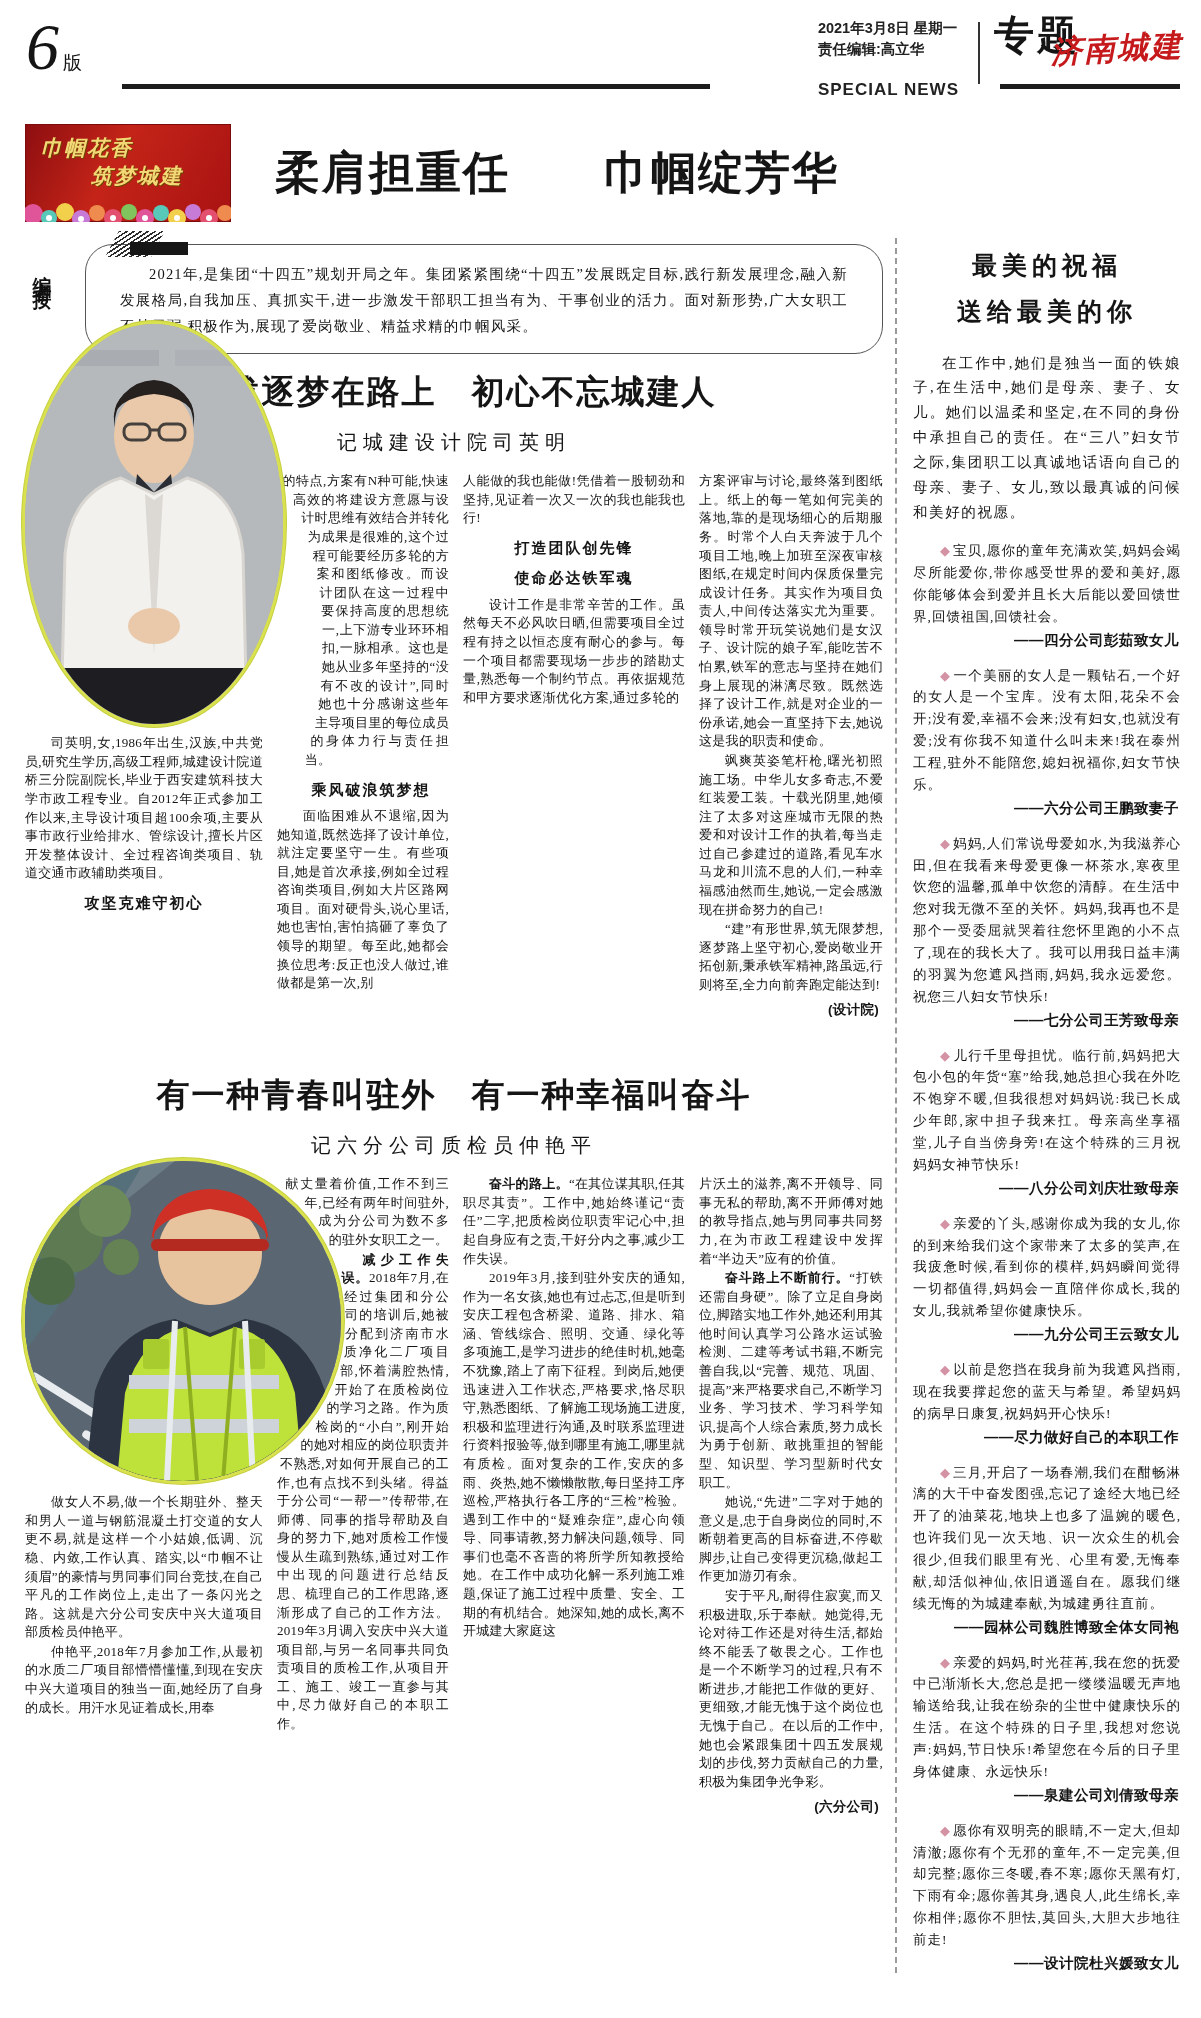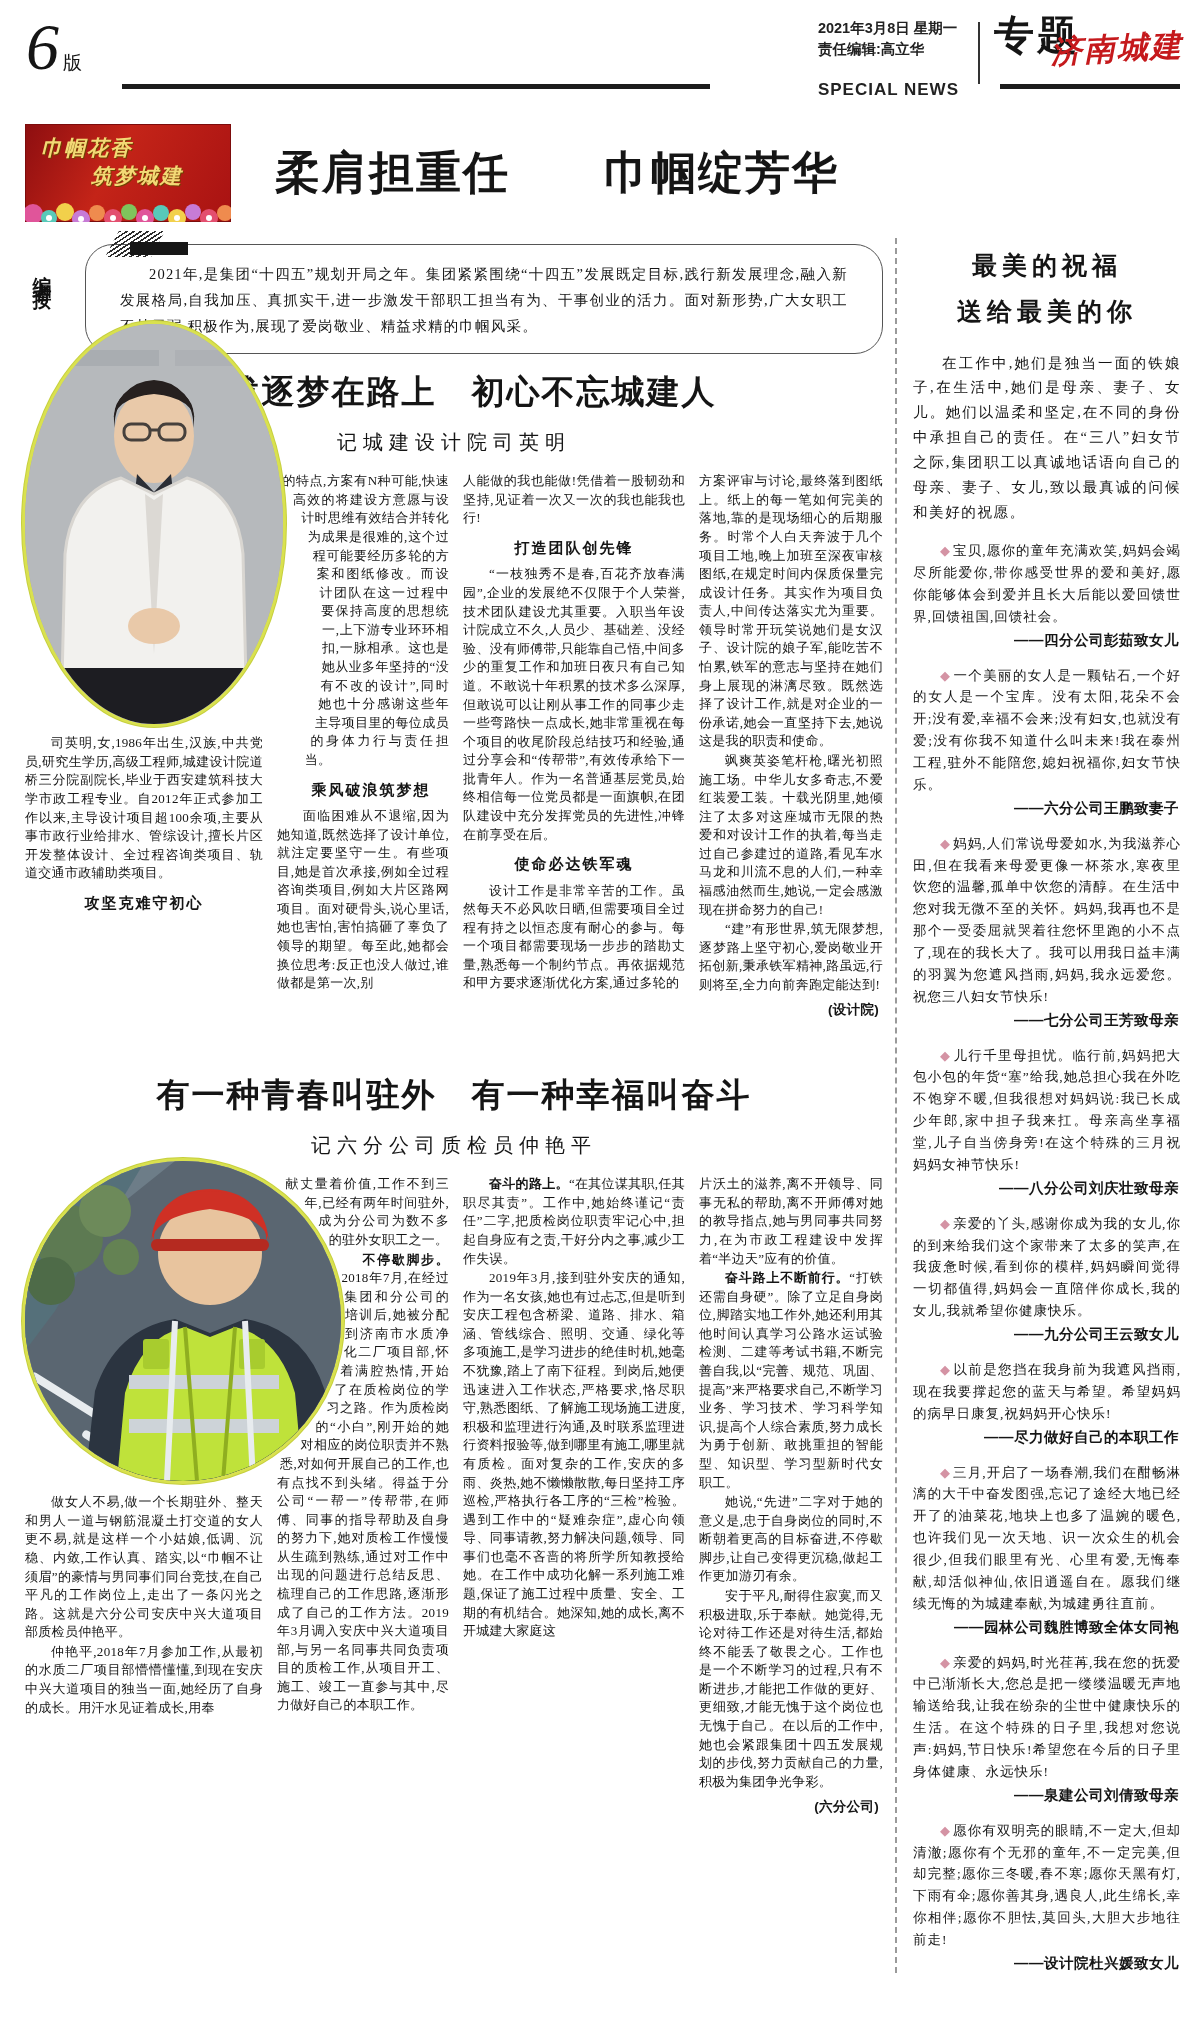--- a/index.html
+++ b/index.html
@@ -181,21 +181,20 @@
               <div class="col-head">攻坚克难守初心</div>
             </div>
             <div class="col col-1">
               <p class="noindent">的特点,方案有N种可能,快速高效的将建设方意愿与设计时思维有效结合并转化为成果是很难的,这个过程可能要经历多轮的方案和图纸修改。而设计团队在这一过程中要保持高度的思想统一,上下游专业环环相扣,一脉相承。这也是她从业多年坚持的“没有不改的设计”,同时她也十分感谢这些年主导项目里的每位成员的身体力行与责任担当。</p>
               <div class="col-head">乘风破浪筑梦想</div>
               <p>面临困难从不退缩,因为她知道,既然选择了设计单位,就注定要坚守一生。有些项目,她是首次承接,例如全过程咨询类项目,例如大片区路网项目。面对硬骨头,说心里话,她也害怕,害怕搞砸了辜负了领导的期望。每至此,她都会换位思考:反正也没人做过,谁做都是第一次,别</p>
             </div>
             <div class="col col-2">
               <p class="noindent">人能做的我也能做!凭借着一股韧劲和坚持,见证着一次又一次的我也能我也行!</p>
               <div class="col-head">打造团队创先锋</div>
-              <p>“一枝独秀不是春,百花齐放春满园”,企业的发展绝不仅限于个人荣誉,技术团队建设尤其重要。入职当年设计院成立不久,人员少、基础差、没经验、没有师傅带,只能靠自己悟,中间多少的重复工作和加班日夜只有自己知道。不敢说十年积累的技术多么深厚,但敢说可以让刚从事工作的同事少走一些弯路快一点成长,她非常重视在每个项目的收尾阶段总结技巧和经验,通过分享会和“传帮带”,有效传承给下一批青年人。作为一名普通基层党员,始终相信每一位党员都是一面旗帜,在团队建设中充分发挥党员的先进性,冲锋在前享受在后。</p>
               <div class="col-head">使命必达铁军魂</div>
               <p>设计工作是非常辛苦的工作。虽然每天不必风吹日晒,但需要项目全过程有持之以恒态度有耐心的参与。每一个项目都需要现场一步步的踏勘丈量,熟悉每一个制约节点。再依据规范和甲方要求逐渐优化方案,通过多轮的</p>
             </div>
             <div class="col col-3">
               <p class="noindent">方案评审与讨论,最终落到图纸上。纸上的每一笔如何完美的落地,靠的是现场细心的后期服务。时常个人白天奔波于几个项目工地,晚上加班至深夜审核图纸,在规定时间内保质保量完成设计任务。其实作为项目负责人,中间传达落实尤为重要。领导时常开玩笑说她们是女汉子、设计院的娘子军,能吃苦不怕累,铁军的意志与坚持在她们身上展现的淋漓尽致。既然选择了设计工作,就是对企业的一份承诺,她会一直坚持下去,她说这是我的职责和使命。</p>
               <p>飒爽英姿笔杆枪,曙光初照施工场。中华儿女多奇志,不爱红装爱工装。十载光阴里,她倾注了太多对这座城市无限的热爱和对设计工作的执着,每当走过自己参建过的道路,看见车水马龙和川流不息的人们,一种幸福感油然而生,她说,一定会感激现在拼命努力的自己!</p>
               <p>“建”有形世界,筑无限梦想,逐梦路上坚守初心,爱岗敬业开拓创新,秉承铁军精神,路虽远,行则将至,全力向前奔跑定能达到!</p>
               <div class="sig">(设计院)</div>
             </div>
           </div>
@@ -229,21 +228,21 @@
               <path d="M160 166 L172 320 M210 166 L198 320" stroke="#8fae20" stroke-width="4" fill="none"></path>
               <path d="M150 160 L142 320 M220 160 L228 320" stroke="#e8ecef" stroke-width="6" fill="none"></path>
             </svg>
           </div>
         <div class="col col-0">
               <p>做女人不易,做一个长期驻外、整天和男人一道与钢筋混凝土打交道的女人更不易,就是这样一个小姑娘,低调、沉稳、内敛,工作认真、踏实,以“巾帼不让须眉”的豪情与男同事们同台竞技,在自己平凡的工作岗位上,走出了一条闪光之路。这就是六分公司安庆中兴大道项目部质检员仲艳平。</p>
               <p>仲艳平,2018年7月参加工作,从最初的水质二厂项目部懵懵懂懂,到现在安庆中兴大道项目的独当一面,她经历了自身的成长。用汗水见证着成长,用奉</p>
             </div>
             <div class="col col-1">
               <p class="noindent">献丈量着价值,工作不到三年,已经有两年时间驻外,成为分公司为数不多的驻外女职工之一。</p>
-              <p><b>不停歇脚步。</b>2018年7月,在经过集团和分公司的培训后,她被分配到济南市水质净化二厂项目部,怀着满腔热情,开始了在质检岗位的学习之路。作为质检岗的“小白”,刚开始的她对相应的岗位职责并不熟悉,对如何开展自己的工作,也有点找不到头绪。得益于分公司“一帮一”传帮带,在师傅、同事的指导帮助及自身的努力下,她对质检工作慢慢从生疏到熟练,通过对工作中出现的问题进行总结反思、梳理自己的工作思路,逐渐形成了自己的工作方法。2019年3月调入安庆中兴大道项目部,与另一名同事共同负责项目的质检工作,从项目开工、施工、竣工一直参与其中,尽力做好自己的本职工作。</p>
+              <p><b>减少工作失误。</b>2018年7月,在经过集团和分公司的培训后,她被分配到济南市水质净化二厂项目部,怀着满腔热情,开始了在质检岗位的学习之路。作为质检岗的“小白”,刚开始的她对相应的岗位职责并不熟悉,对如何开展自己的工作,也有点找不到头绪。得益于分公司“一帮一”传帮带,在师傅、同事的指导帮助及自身的努力下,她对质检工作慢慢从生疏到熟练,通过对工作中出现的问题进行总结反思、梳理自己的工作思路,逐渐形成了自己的工作方法。2019年3月调入安庆中兴大道项目部,与另一名同事共同负责项目的质检工作,从项目开工、施工、竣工一直参与其中,尽力做好自己的本职工作。</p>
             </div>
             <div class="col col-2">
               <p><b>奋斗的路上。</b>“在其位谋其职,任其职尽其责”。工作中,她始终谨记“责任”二字,把质检岗位职责牢记心中,担起自身应有之责,干好分内之事,减少工作失误。</p>
               <p>2019年3月,接到驻外安庆的通知,作为一名女孩,她也有过忐忑,但是听到安庆工程包含桥梁、道路、排水、箱涵、管线综合、照明、交通、绿化等多项施工,是学习进步的绝佳时机,她毫不犹豫,踏上了南下征程。到岗后,她便迅速进入工作状态,严格要求,恪尽职守,熟悉图纸、了解施工现场施工进度,积极和监理进行沟通,及时联系监理进行资料报验等,做到哪里有施工,哪里就有质检。面对复杂的工作,安庆的多雨、炎热,她不懒懒散散,每日坚持工序巡检,严格执行各工序的“三检”检验。遇到工作中的“疑难杂症”,虚心向领导、同事请教,努力解决问题,领导、同事们也毫不吝啬的将所学所知教授给她。在工作中成功化解一系列施工难题,保证了施工过程中质量、安全、工期的有机结合。她深知,她的成长,离不开城建大家庭这</p>
             </div>
             <div class="col col-3">
               <p class="noindent">片沃土的滋养,离不开领导、同事无私的帮助,离不开师傅对她的教导指点,她与男同事共同努力,在为市政工程建设中发挥着“半边天”应有的价值。</p>
               <p><b>奋斗路上不断前行。</b>“打铁还需自身硬”。除了立足自身岗位,脚踏实地工作外,她还利用其他时间认真学习公路水运试验检测、二建等考试书籍,不断完善自我,以“完善、规范、巩固、提高”来严格要求自己,不断学习业务、学习技术、学习科学知识,提高个人综合素质,努力成长为勇于创新、敢挑重担的智能型、知识型、学习型新时代女职工。</p>
               <p>她说,“先进”二字对于她的意义是,忠于自身岗位的同时,不断朝着更高的目标奋进,不停歇脚步,让自己变得更沉稳,做起工作更加游刃有余。</p>
               <p>安于平凡,耐得住寂寞,而又积极进取,乐于奉献。她觉得,无论对待工作还是对待生活,都始终不能丢了敬畏之心。工作也是一个不断学习的过程,只有不断进步,才能把工作做的更好、更细致,才能无愧于这个岗位也无愧于自己。在以后的工作中,她也会紧跟集团十四五发展规划的步伐,努力贡献自己的力量,积极为集团争光争彩。</p>

